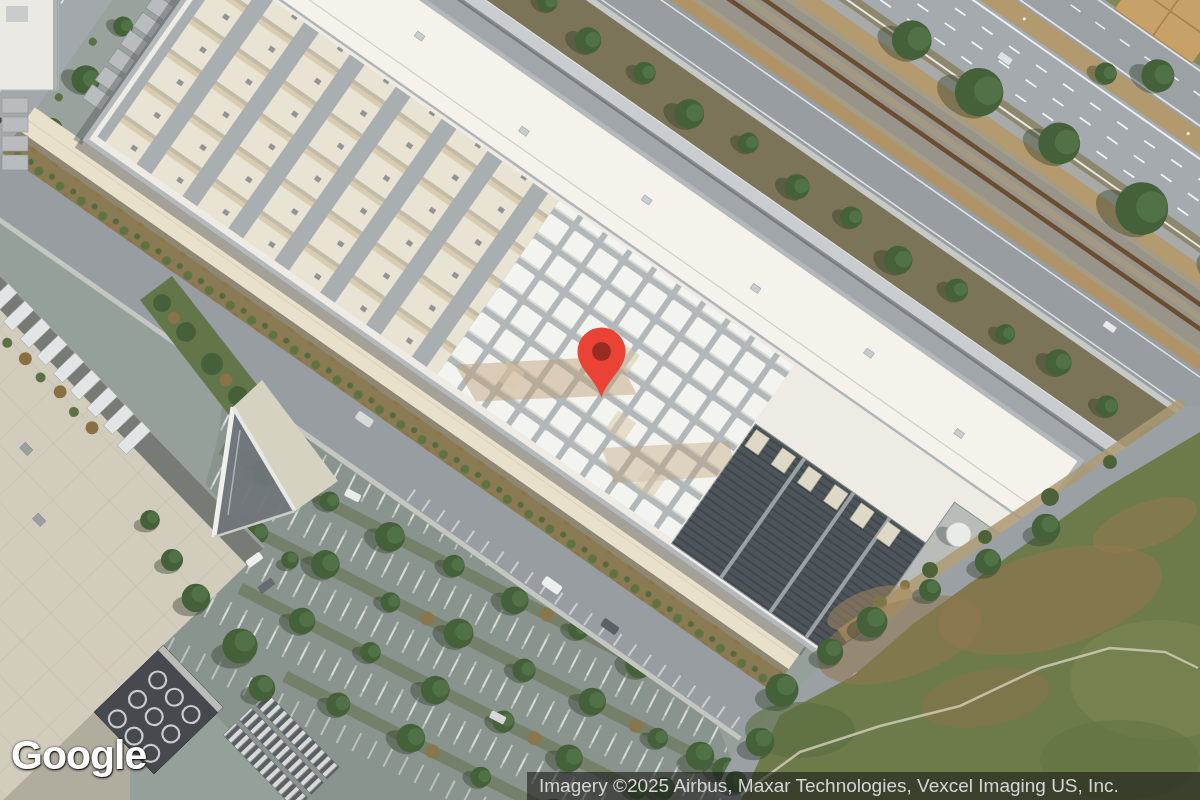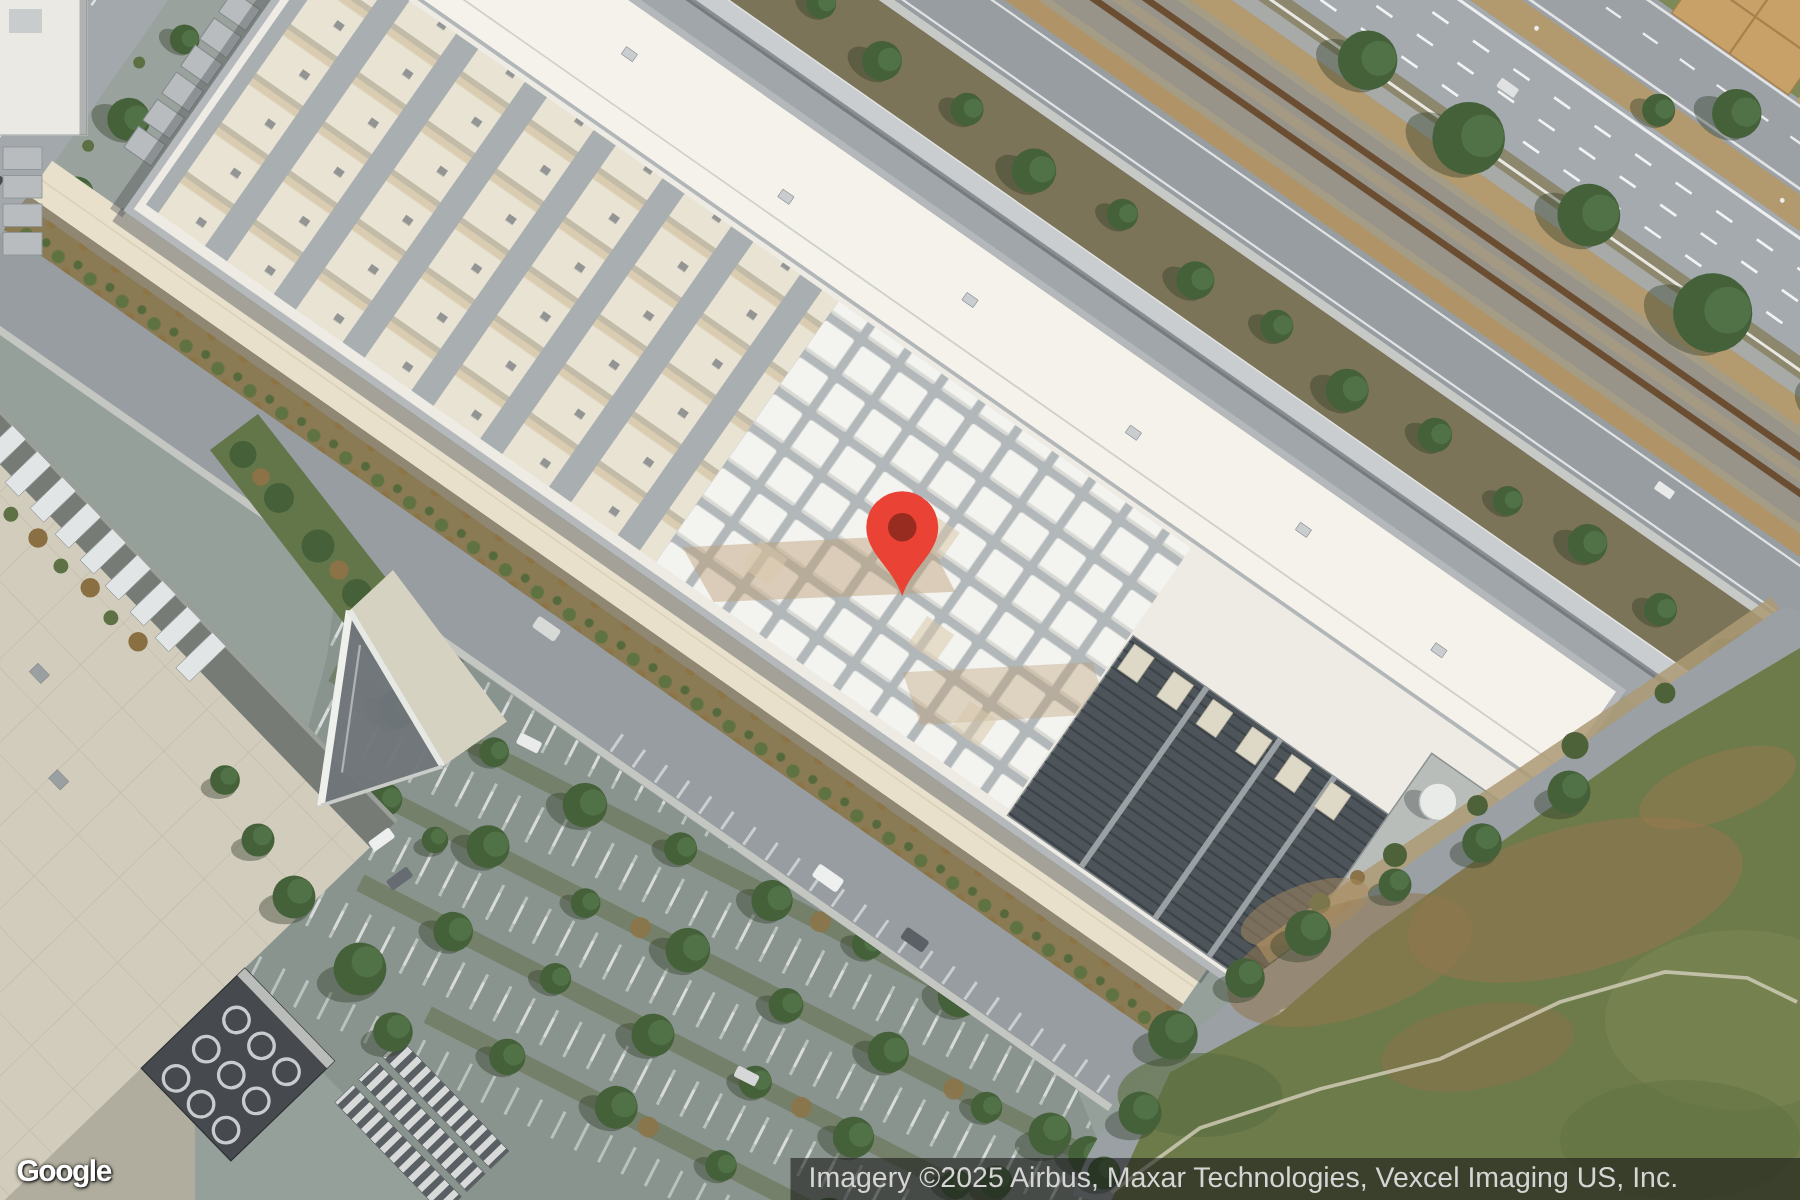--- a/index.html
+++ b/index.html
@@ -1,20 +1,20 @@
 <!DOCTYPE html>
 <html><head>
 <meta charset="utf-8">
 <style>
   html,body{margin:0;padding:0;background:#222;}
   .stage{position:relative;width:1200px;height:800px;overflow:hidden;font-family:"Liberation Sans",sans-serif;background:#96a09b;}
   .stage svg{position:absolute;left:0;top:0;display:block;}
   .google-logo{
-    position:absolute;left:11px;bottom:7px;z-index:5;
-    font-size:20px;font-weight:700;letter-spacing:-1px;color:#ffffff;
+    position:absolute;left:11px;bottom:21px;z-index:5;
+    font-size:41px;font-weight:700;letter-spacing:-1px;color:#ffffff;
     text-shadow:0 1px 3px rgba(0,0,0,.75),0 0 2px rgba(0,0,0,.55),1px 1px 1px rgba(60,60,60,.9);
     cursor:pointer;user-select:none;
   }
   .attribution-bar{
     position:absolute;left:527px;right:0;bottom:0;height:28px;z-index:5;
     background:rgba(22,22,22,.58);color:#d5d5d5;
     font-size:19px;line-height:28px;padding-left:12px;white-space:nowrap;overflow:hidden;
   }
 </style>
 </head>

